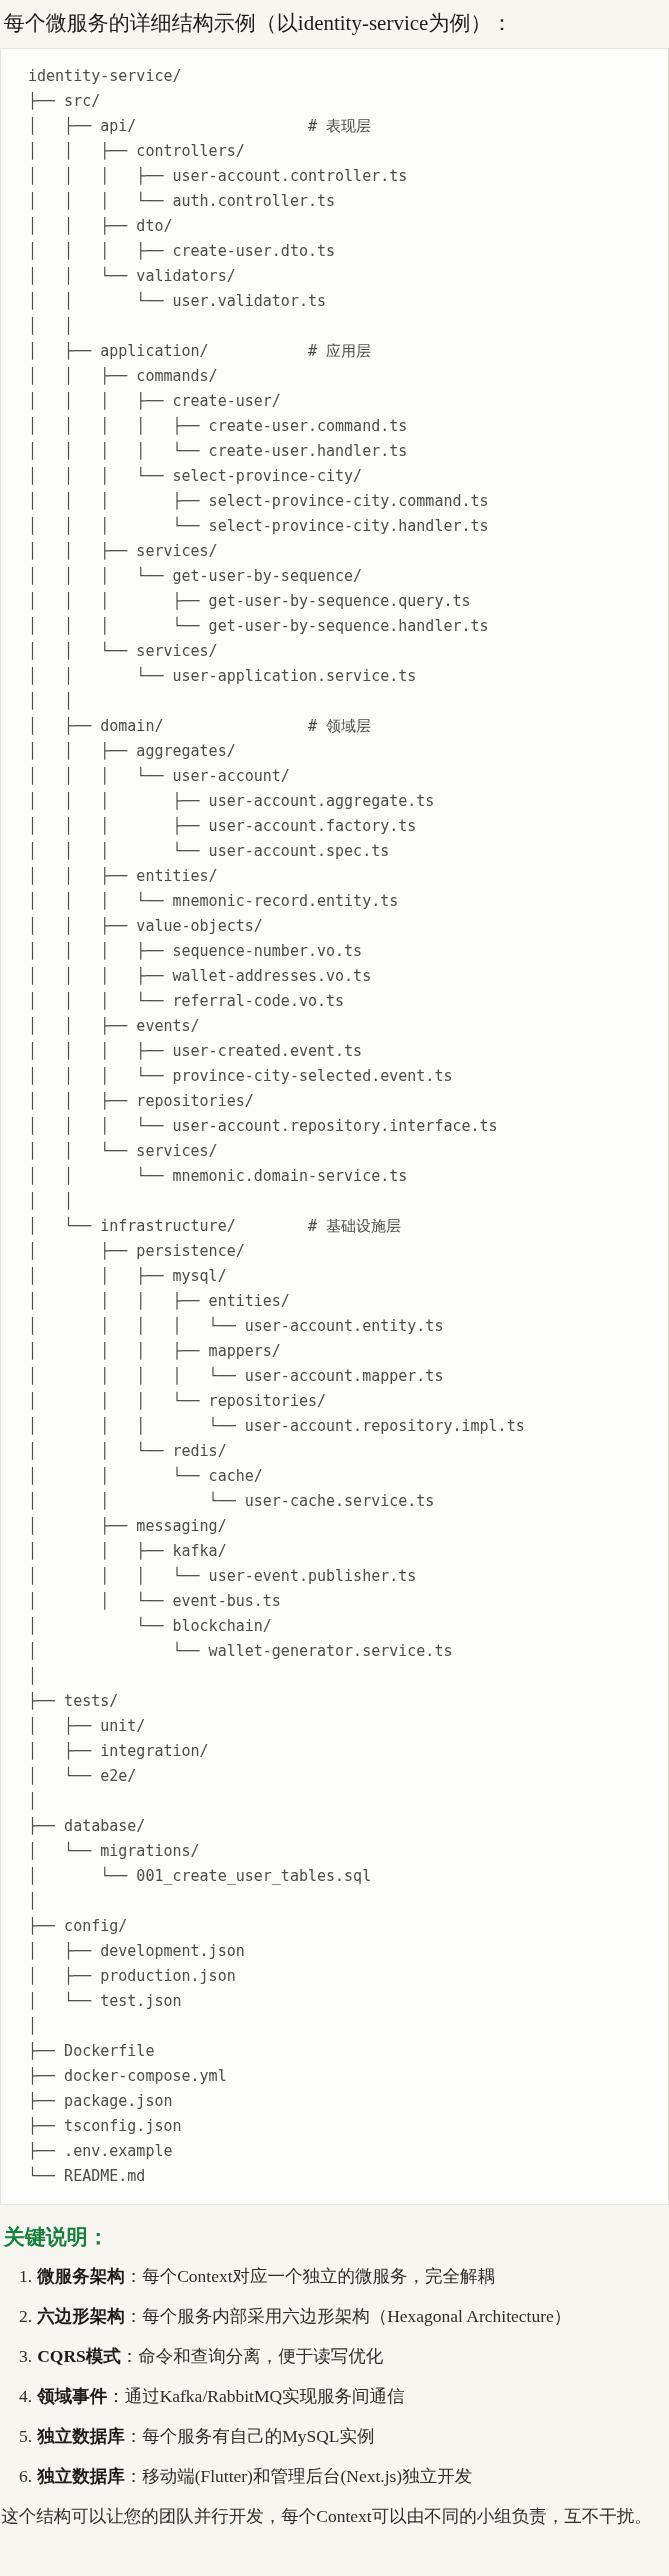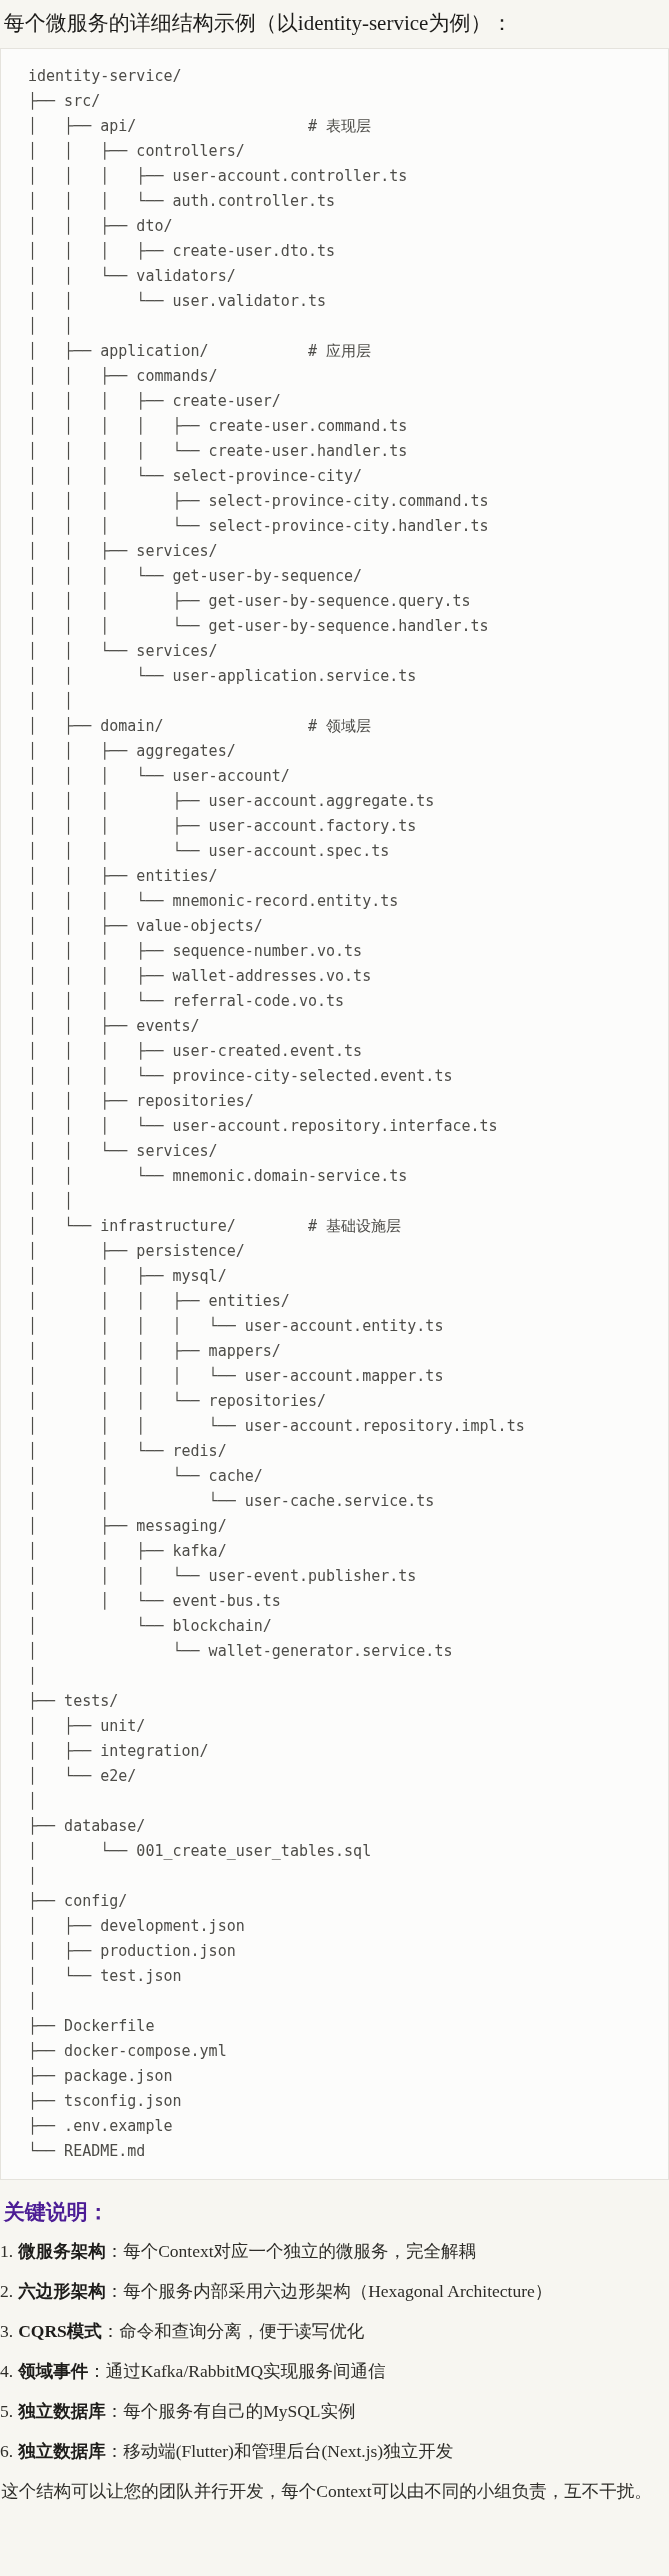--- a/index.html
+++ b/index.html
@@ -31,27 +31,27 @@
     font-size: 15px;
     height: 25px;
     line-height: 25px;
     white-space: pre;
     color: #4d4c48;
   }
   h2.notes-title {
     font-size: 21px;
     line-height: 22.5px;
     font-weight: bold;
-    color: #4c1d95;
+    color: #15803d;
     margin: 21px 0 0 3.8px;
   }
   ol.notes-list {
     list-style: none;
     margin: 16.3px 0 0 0;
-    padding: 0 0 0 0;
+    padding: 0 0 0 19px;
   }
   ol.notes-list li {
     font-size: 17.5px;
     line-height: 22.5px;
     margin: 0 0 17.5px 0;
     white-space: nowrap;
   }
   ol.notes-list li:last-child { margin-bottom: 0; }
   .note-number { margin-right: 5px; }
   .note-label { font-weight: bold; color: #1d1c1a; }
@@ -136,20 +136,21 @@
       <div class="tree-line">│       │   └── event-bus.ts</div>
       <div class="tree-line">│           └── blockchain/</div>
       <div class="tree-line">│               └── wallet-generator.service.ts</div>
       <div class="tree-line">│</div>
       <div class="tree-line">├── tests/</div>
       <div class="tree-line">│   ├── unit/</div>
       <div class="tree-line">│   ├── integration/</div>
       <div class="tree-line">│   └── e2e/</div>
       <div class="tree-line">│</div>
       <div class="tree-line">├── database/</div>
+      <div class="tree-line">│   └── migrations/</div>
       <div class="tree-line">│       └── 001_create_user_tables.sql</div>
       <div class="tree-line">│</div>
       <div class="tree-line">├── config/</div>
       <div class="tree-line">│   ├── development.json</div>
       <div class="tree-line">│   ├── production.json</div>
       <div class="tree-line">│   └── test.json</div>
       <div class="tree-line">│</div>
       <div class="tree-line">├── Dockerfile</div>
       <div class="tree-line">├── docker-compose.yml</div>
       <div class="tree-line">├── package.json</div>

